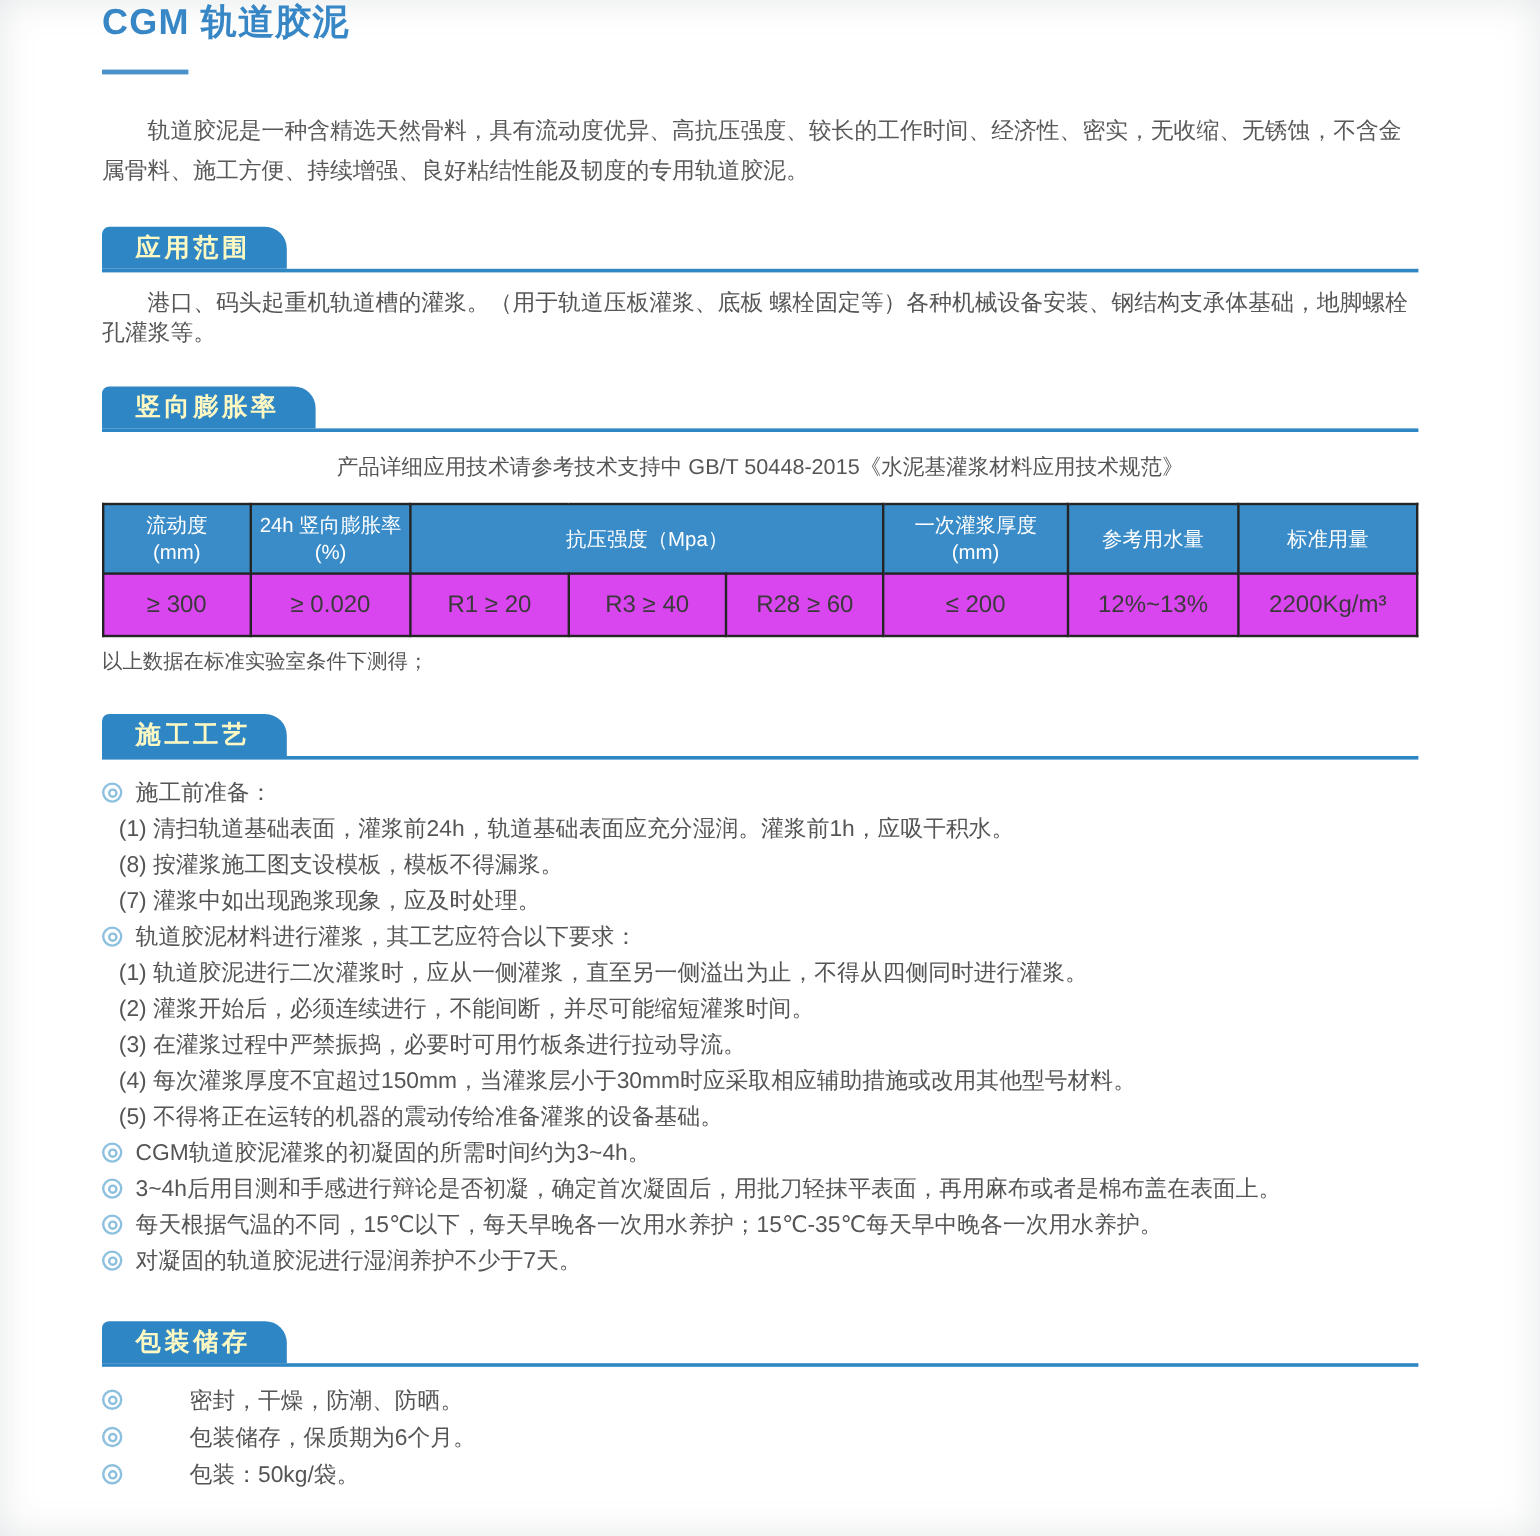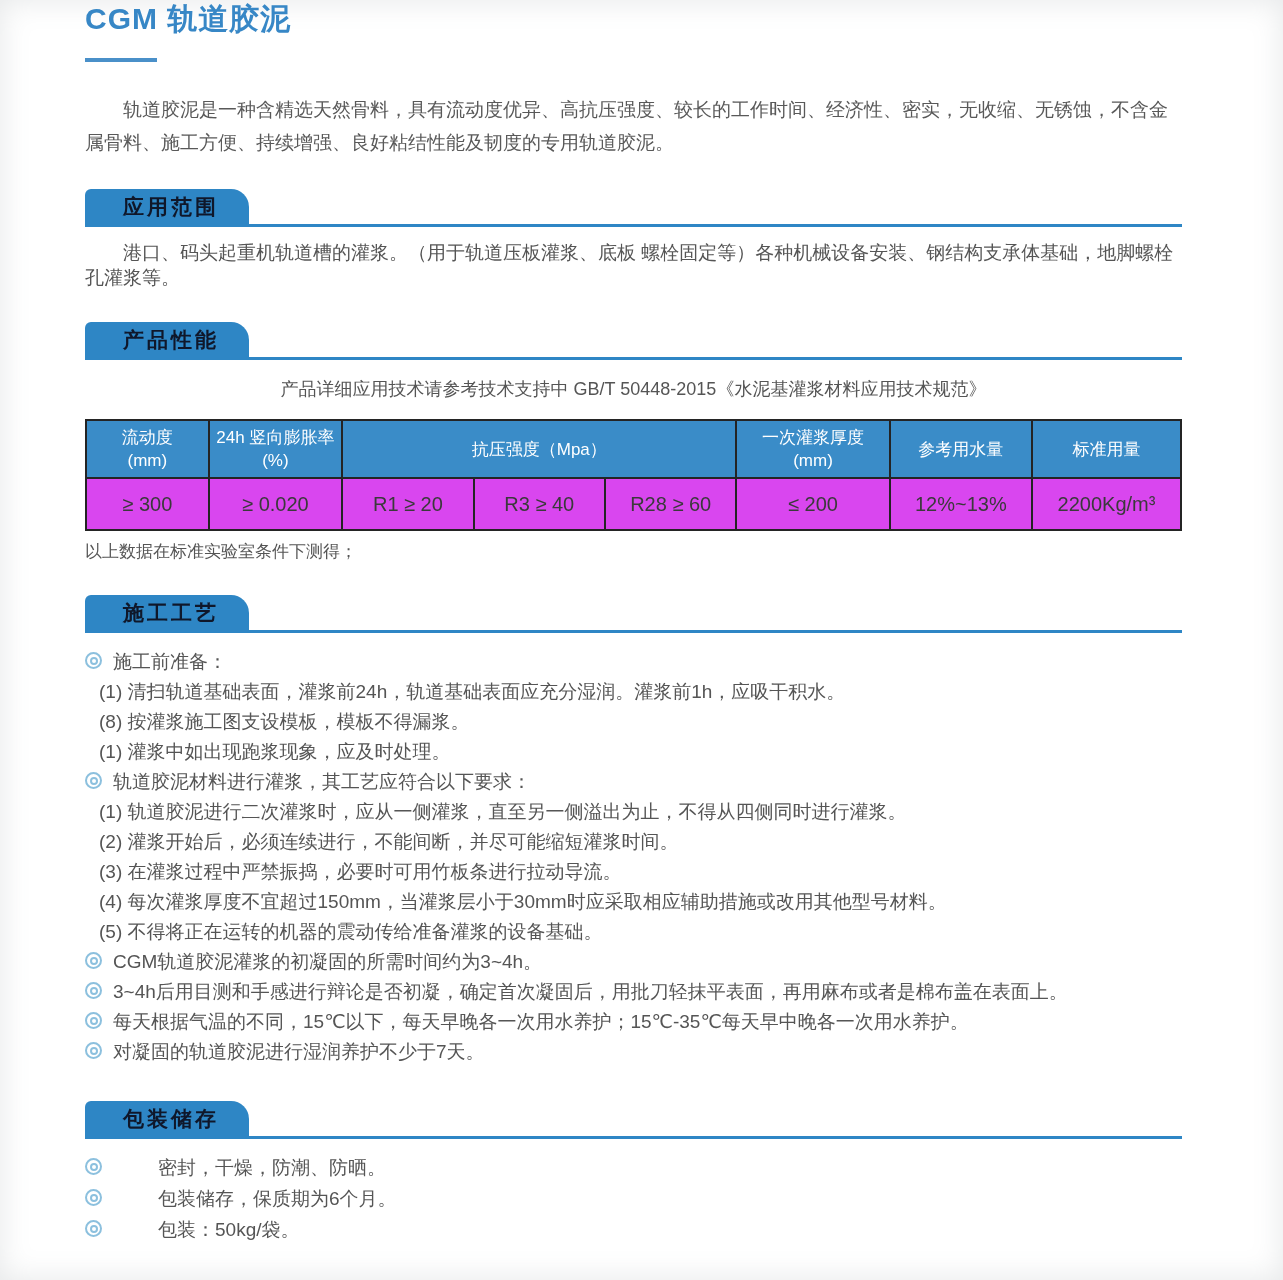--- a/index.html
+++ b/index.html
@@ -38,26 +38,26 @@
     text-indent: 2em;
   }
   
   .sec {
     border-bottom: 3px solid #2e86c5;
     line-height: 0;
   }
   .sec .badge {
     display: inline-block;
     background: #2e86c5;
-    color: #0f172a;
+    color: #fef9c3;
     font-size: 21px;
     font-weight: 700;
     letter-spacing: 3px;
     line-height: 35px;
-    padding: 0 30px 0 38px;
+    padding: 0 30px 0 28px;
     border-radius: 6px 18px 0 0;
   }
   .sec-application { margin-top: 30px; }
   .sec-performance { margin-top: 32px; }
   .sec-process    { margin-top: 32px; }
   .sec-packaging  { margin-top: 38px; }
 
   .app-body {
     margin-top: 13px;
     font-size: 19px;
@@ -146,21 +146,21 @@
   <div class="title-rule"></div>
 
   <p class="intro">轨道胶泥是一种含精选天然骨料，具有流动度优异、高抗压强度、较长的工作时间、经济性、密实，无收缩、无锈蚀，不含金属骨料、施工方便、持续增强、良好粘结性能及韧度的专用轨道胶泥。</p>
 
   <div class="sec sec-application">
     <span class="badge">应用范围</span>
   </div>
   <p class="app-body">港口、码头起重机轨道槽的灌浆。（用于轨道压板灌浆、底板 螺栓固定等）各种机械设备安装、钢结构支承体基础，地脚螺栓孔灌浆等。</p>
 
   <div class="sec sec-performance">
-    <span class="badge">产品性能</span>
+    <span class="badge">竖向膨胀率</span>
   </div>
   <p class="ref-line">产品详细应用技术请参考技术支持中 GB/T 50448-2015《水泥基灌浆材料应用技术规范》</p>
 
   <table class="perf">
     <colgroup>
       <col style="width:11.2%">
         <col style="width:12.2%">
         <col style="width:12%">
         <col style="width:12%">
       <col style="width:12%">
@@ -212,21 +212,21 @@
         </span>
       <span class="li-text">施工前准备：</span>
     </div>
     <div class="li sub">
       <span class="li-text">(1) 清扫轨道基础表面，灌浆前24h，轨道基础表面应充分湿润。灌浆前1h，应吸干积水。</span>
     </div>
     <div class="li sub">
       <span class="li-text">(8) 按灌浆施工图支设模板，模板不得漏浆。</span>
     </div>
     <div class="li sub">
-      <span class="li-text">(1) 灌浆中如出现跑浆现象，应及时处理。</span>
+      <span class="li-text">(7) 灌浆中如出现跑浆现象，应及时处理。</span>
     </div>
     <div class="li ring">
       <span class="ring-icon">
           <span class="ring-inner"></span>
         </span>
       <span class="li-text">轨道胶泥材料进行灌浆，其工艺应符合以下要求：</span>
     </div>
     <div class="li sub">
       <span class="li-text">(1) 轨道胶泥进行二次灌浆时，应从一侧灌浆，直至另一侧溢出为止，不得从四侧同时进行灌浆。</span>
     </div>

